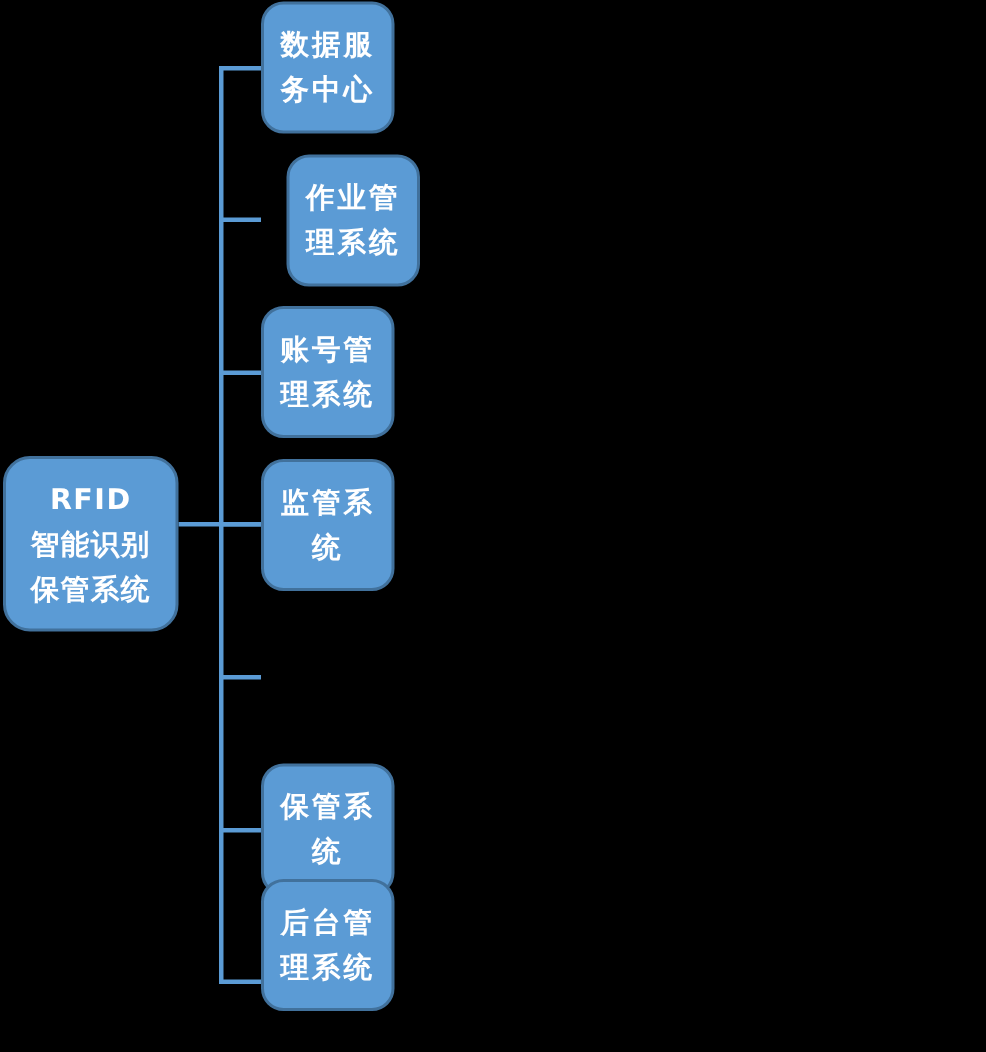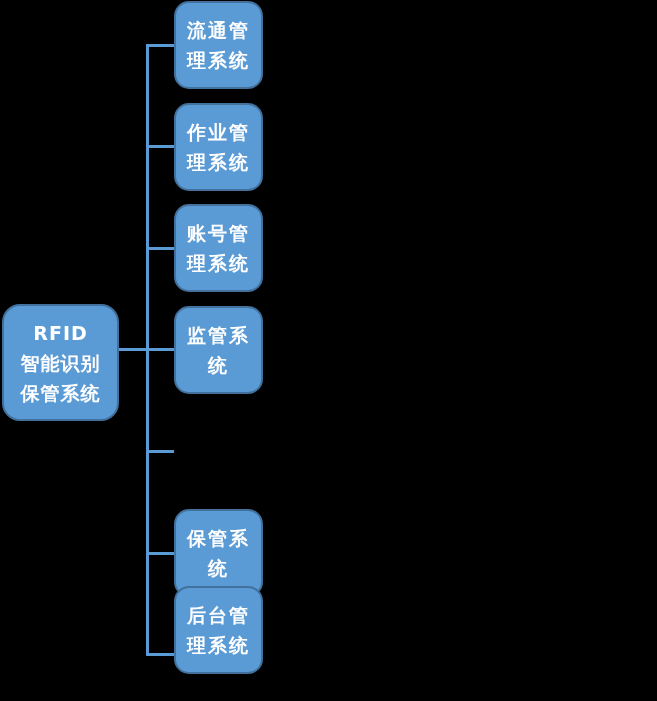--- a/index.html
+++ b/index.html
@@ -74,23 +74,23 @@
   <div class="connector h" style="left:146px; top:247px; width:28px;"></div>
   <div class="connector h" style="left:146px; top:348px; width:28px;"></div>
   <div class="connector h" style="left:146px; top:450px; width:28px;"></div>
   <div class="connector h" style="left:146px; top:552px; width:28px;"></div>
   <div class="connector h" style="left:146px; top:653px; width:28px;"></div>
 
   <div class="node root-node">RFID
 智能识别
 保管系统</div>
 
-  <div class="node child-node" style="top:1px;">流通管理系统</div>
+  <div class="node child-node" style="top:1px;">数据服务中心</div>
 
-  <div class="node child-node" style="top:103px;">作业管理系统</div>
+  <div class="node child-node" style="top:103px;margin-left:17px;">作业管理系统</div>
 
   <div class="node child-node" style="top:204px;">账号管理系统</div>
 
   <div class="node child-node" style="top:306px;">监管系统</div>
 
 
   <div class="node child-node" style="top:509px;">保管系统</div>
 
   <div class="node child-node" style="top:586px;">后台管理系统</div>
 

